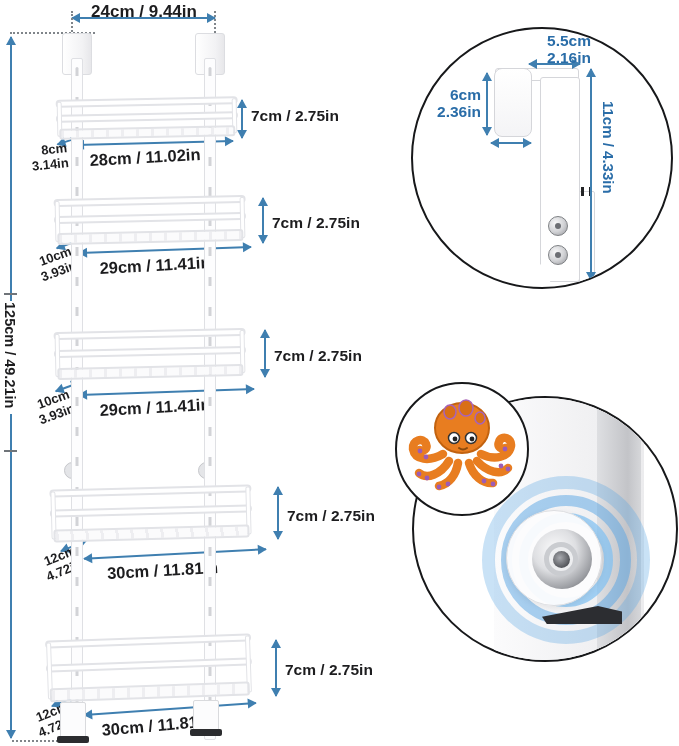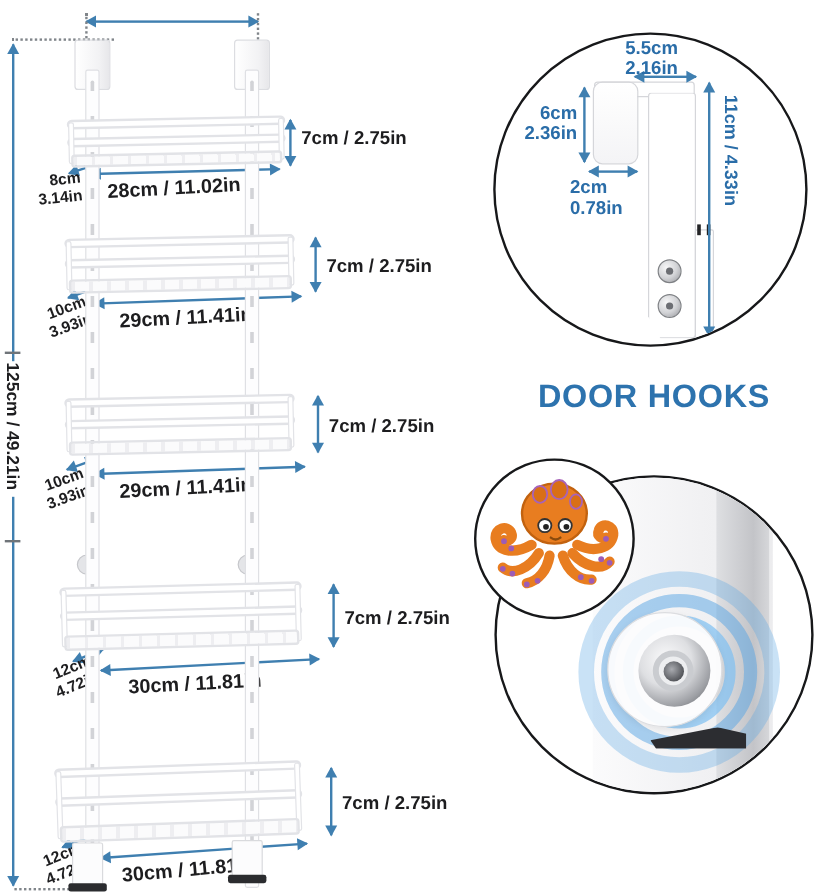--- a/index.html
+++ b/index.html
@@ -22,21 +22,21 @@
 
   .dot-h{position:absolute;border-top:2px dotted #80858a;height:0;}
   .dot-v{position:absolute;border-left:2px dotted #80858a;width:0;}
   .tick{position:absolute;height:2px;background:#6f7479;}
 
   
   .lab{position:absolute;font-weight:bold;white-space:nowrap;line-height:1.12;}
   .dk{color:#1d1d1f;font-size:15.5px;}
   .big{font-size:16.5px;}
   .sm{font-size:13px;}
-  .bl{color:#2a6da8;font-size:15.5px;text-align:left;}
+  .bl{color:#2a6da8;font-size:15.5px;text-align:right;}
   .vtext{writing-mode:vertical-rl;text-orientation:mixed;}
   .head{position:absolute;color:#2d73ae;font-size:27px;font-weight:800;
         letter-spacing:.6px;text-align:center;}
 
   
   .rail{position:absolute;width:12px;background:#fdfdfe;border:1.5px solid #dfe0e4;
         border-radius:2px;box-sizing:border-box;z-index:2;}
   .rail::after{content:"";position:absolute;left:50%;top:8px;bottom:8px;width:3px;
         transform:translateX(-50%);border-radius:2px;
         background:repeating-linear-gradient(180deg,#d2d3d7 0 9px,transparent 9px 30px);}
@@ -65,20 +65,21 @@
          border:1.5px solid #7e8084;box-sizing:border-box;}
   .screw::after{content:"";position:absolute;left:50%;top:50%;width:6px;height:6px;
          transform:translate(-50%,-50%);border-radius:50%;background:#6c6e73;}
   .ring{position:absolute;border-radius:50%;box-sizing:border-box;}
 </style>
 </head>
 <body>
 
 <div class="canvas">
 
+  <div class="lab dk big" style="left:84px;top:2px;width:120px;text-align:center;font-size:17px">24cm / 9.44in</div>
   <div class="ah" style="left:72px;top:17px;width:143px"></div>
   <div class="dot-v" style="left:71px;top:11px;height:28px"></div>
   <div class="dot-v" style="left:214px;top:11px;height:50px"></div>
   <div class="dot-h" style="left:10px;top:32px;width:85px"></div>
 
   <div class="av only-start" style="left:10px;top:37px;height:264px"></div>
   <div class="av only-end" style="left:10px;top:414px;height:324px"></div>
   <div class="tick" style="left:4px;top:293px;width:13px"></div>
   <div class="tick" style="left:4px;top:450px;width:13px"></div>
   <div class="lab dk vtext" style="left:2px;top:302px;height:112px;font-size:14.5px">125cm / 49.21in</div>
@@ -196,28 +197,23 @@
     <div class="lab bl" style="left:108px;top:3px;width:70px">
       <div>5.5cm</div>
       <div>2.16in</div>
     </div>
     <div class="av" style="left:73px;top:44px;height:62px"></div>
     <div class="lab bl" style="left:14px;top:57px;width:54px;text-align:right">
       <div>6cm</div>
       <div>2.36in</div>
     </div>
     <div class="ah" style="left:78px;top:113px;width:40px"></div>
-    <div class="lab bl" style="left:62px;top:119px;width:70px">
-      <div>2cm</div>
-      <div>0.78in</div>
-    </div>
     <div class="av" style="left:177px;top:40px;height:211px"></div>
     <div class="lab bl vtext" style="left:186px;top:50px;height:115px;font-size:15px">11cm / 4.33in</div>
   </div>
-  <div class="head" style="left:411px;top:315px;width:268px">DOOR HOOKS</div>
 
   <div class="circle" style="left:412px;top:396px;width:266px;height:266px">
     <div style="position:absolute;left:80px;top:0;width:150px;height:266px;background:linear-gradient(90deg,#fbfbfc,#f1f1f3 60%,#ececee)"></div>
     <div style="position:absolute;left:183px;top:0;width:44px;height:254px;background:linear-gradient(90deg,#dedfe2,#c3c4c8 70%,#d6d7da)"></div>
     <div>
       <div class="ring" style="left:68px;top:78px;width:168px;height:168px;border:13px solid rgba(86,164,228,.32)"></div>
       <div class="ring" style="left:87px;top:97px;width:130px;height:130px;border:11px solid rgba(86,164,228,.5)"></div>
       <div class="ring" style="left:105px;top:115px;width:94px;height:94px;border:9px solid rgba(122,190,242,.68)"></div>
       <div class="ring" style="left:92px;top:112px;width:96px;height:96px;background:rgba(252,252,253,.95);border:1.5px solid #dcdde0;box-shadow:0 2px 6px rgba(0,0,0,.08)"></div>
       <div class="ring" style="left:118px;top:131px;width:60px;height:60px;background:radial-gradient(circle at 38% 35%,#fbfbfc,#dedfe2 40%,#9c9ea3 72%,#5f6165 95%)"></div>

